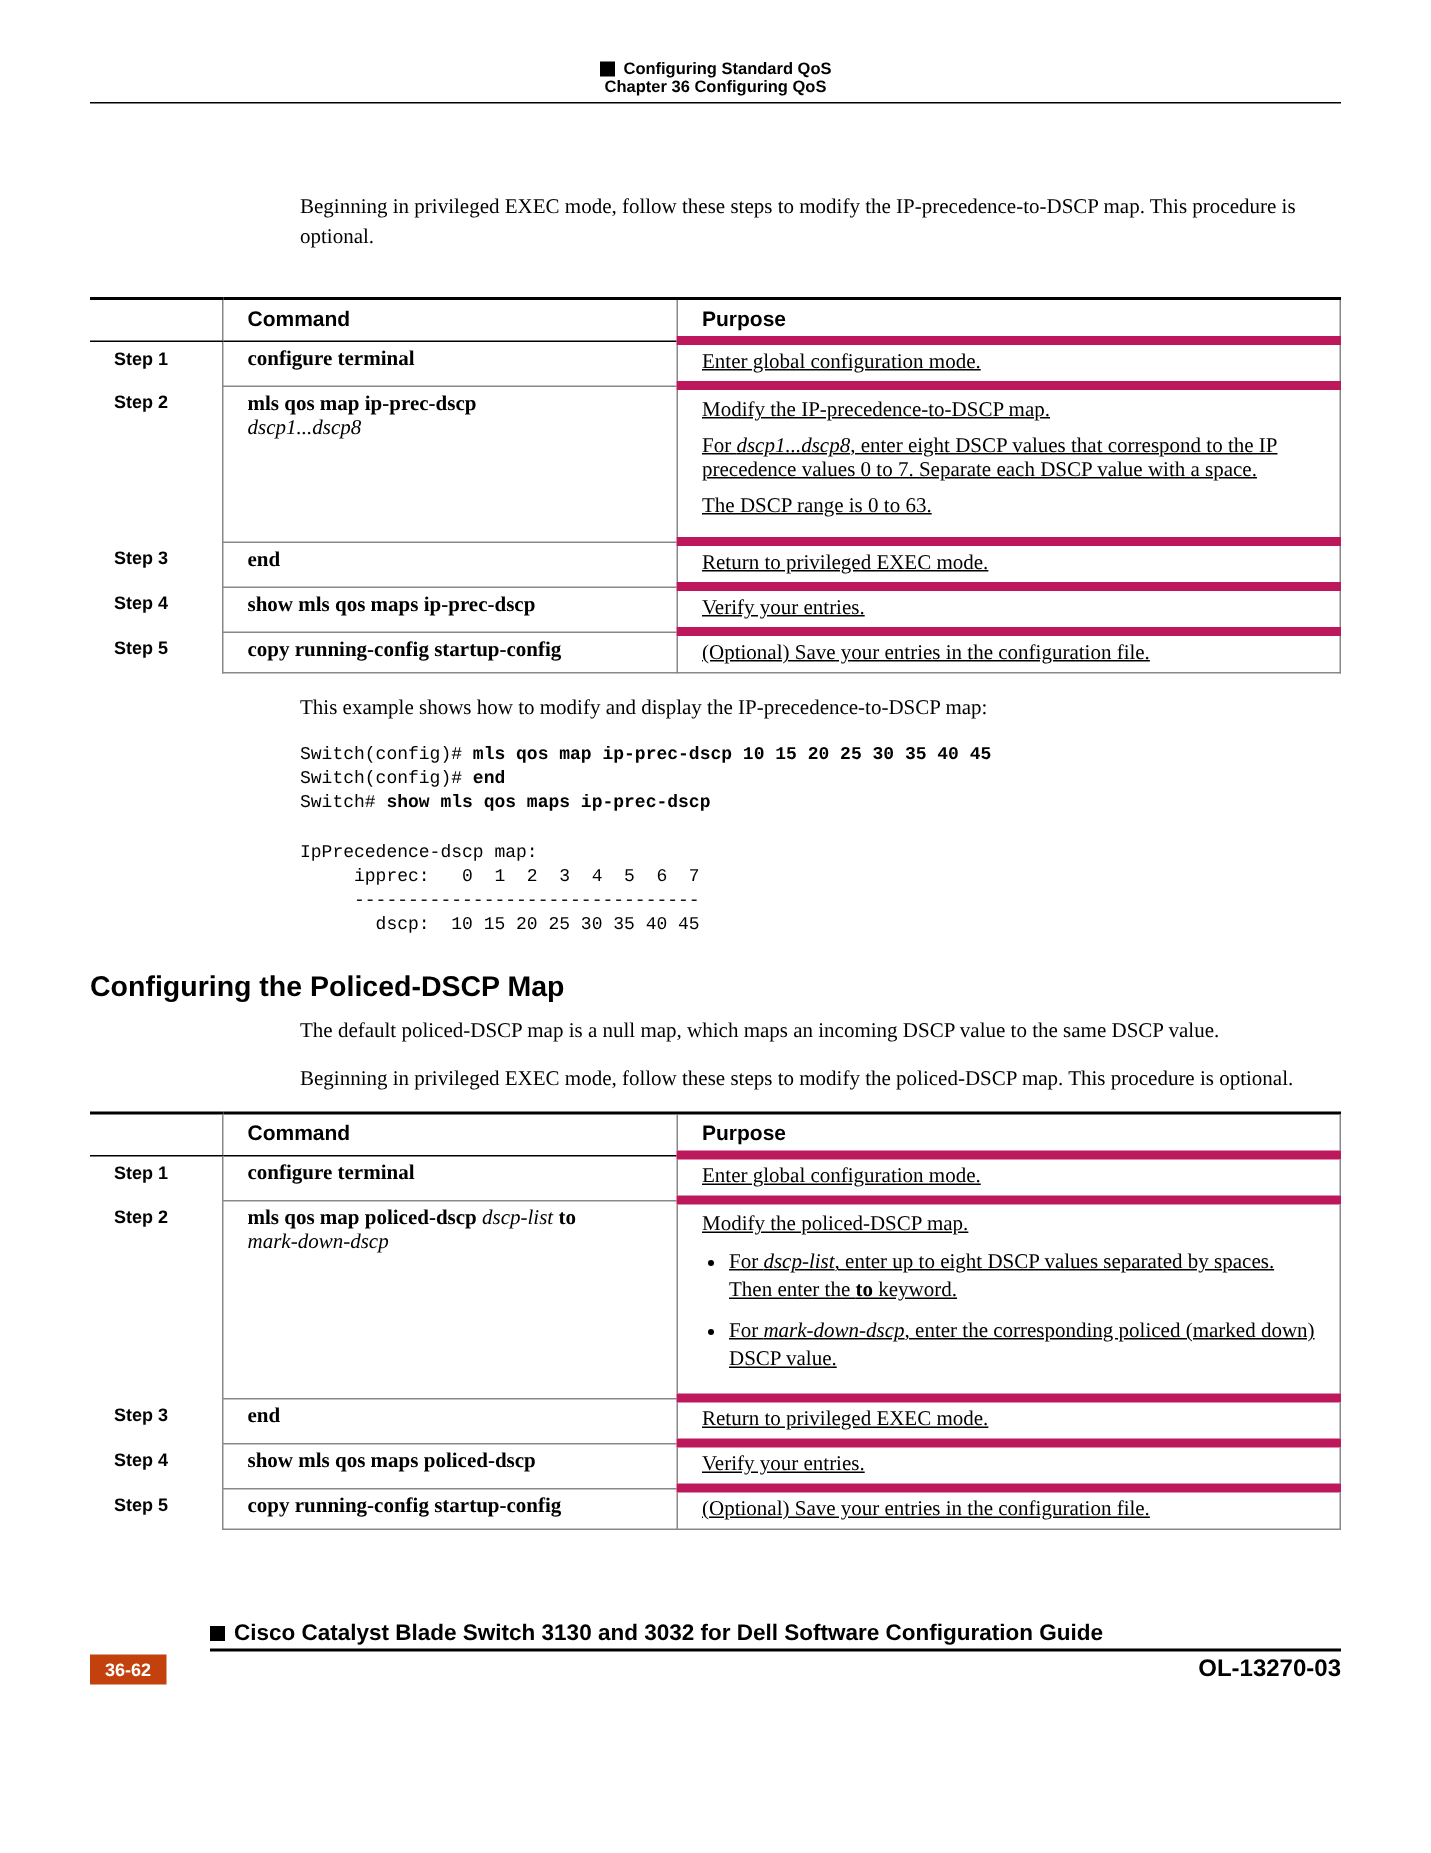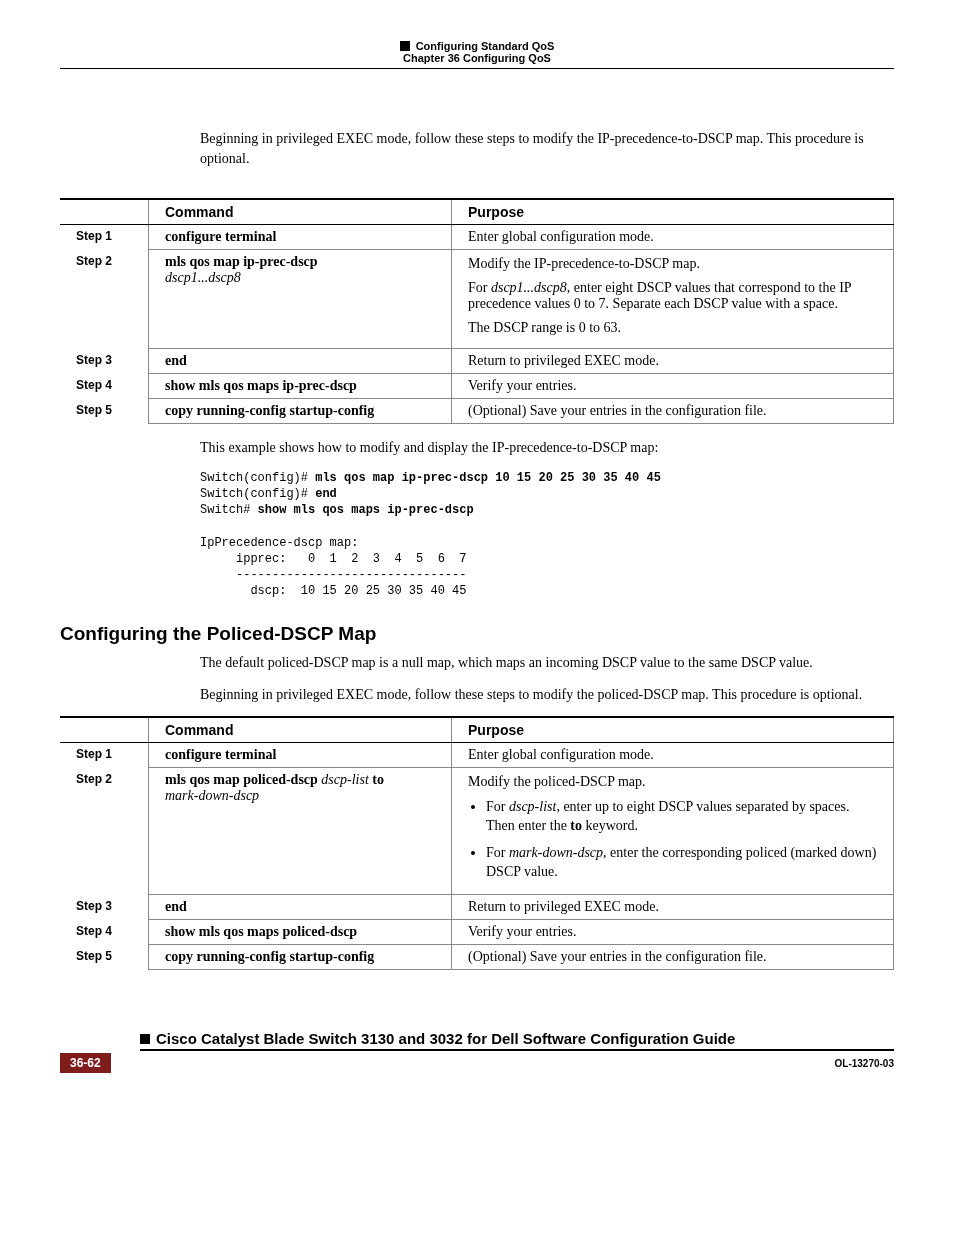--- a/index.html
+++ b/index.html
@@ -53,23 +53,24 @@
     border: none;
   }
   table.cmd td.cmdcol {
     width: 270px;
     border-top: 1px solid #888;
     border-bottom: 1px solid #888;
     border-left: 1px solid #888;
     border-right: 1px solid #888;
   }
   table.cmd td.purpcol {
-    border-top: 1px solid #be185d;
+    border-top: 6px solid #be185d;
     border-bottom: 1px solid #888;
     border-right: 1px solid #888;
+    text-decoration: underline;
   }
   table.cmd th.cmdcol {
     border-left: 1px solid #888;
     border-right: 1px solid #888;
   }
   table.cmd th.purpcol {
     border-right: 1px solid #888;
   }
   .italic { font-style: italic; }
   .bold { font-weight: bold; }
@@ -107,30 +108,30 @@
     gap:6px;
   }
   .footer-title .sq { width:10px; height:10px; background:#000; }
   .footer-row {
     display: flex;
     justify-content: space-between;
     align-items: center;
     margin-top: 2px;
   }
   .page-badge {
-    background: #7f1d1d;
+    background: #c2410c;
     color: #fff;
     font-family: Arial, Helvetica, sans-serif;
     font-weight: bold;
     font-size: 12px;
     padding: 3px 10px;
   }
   .doc-id {
     font-family: Arial, Helvetica, sans-serif;
-    font-size: 10px;
+    font-size: 16px;
     font-weight: bold;
   }
   .purpose-inner p { margin: 2px 0 8px 0; }
 </style>
 </head>
 <body>
 
 <div class="header">
   <div class="header-left">
     <span class="sq"></span>

